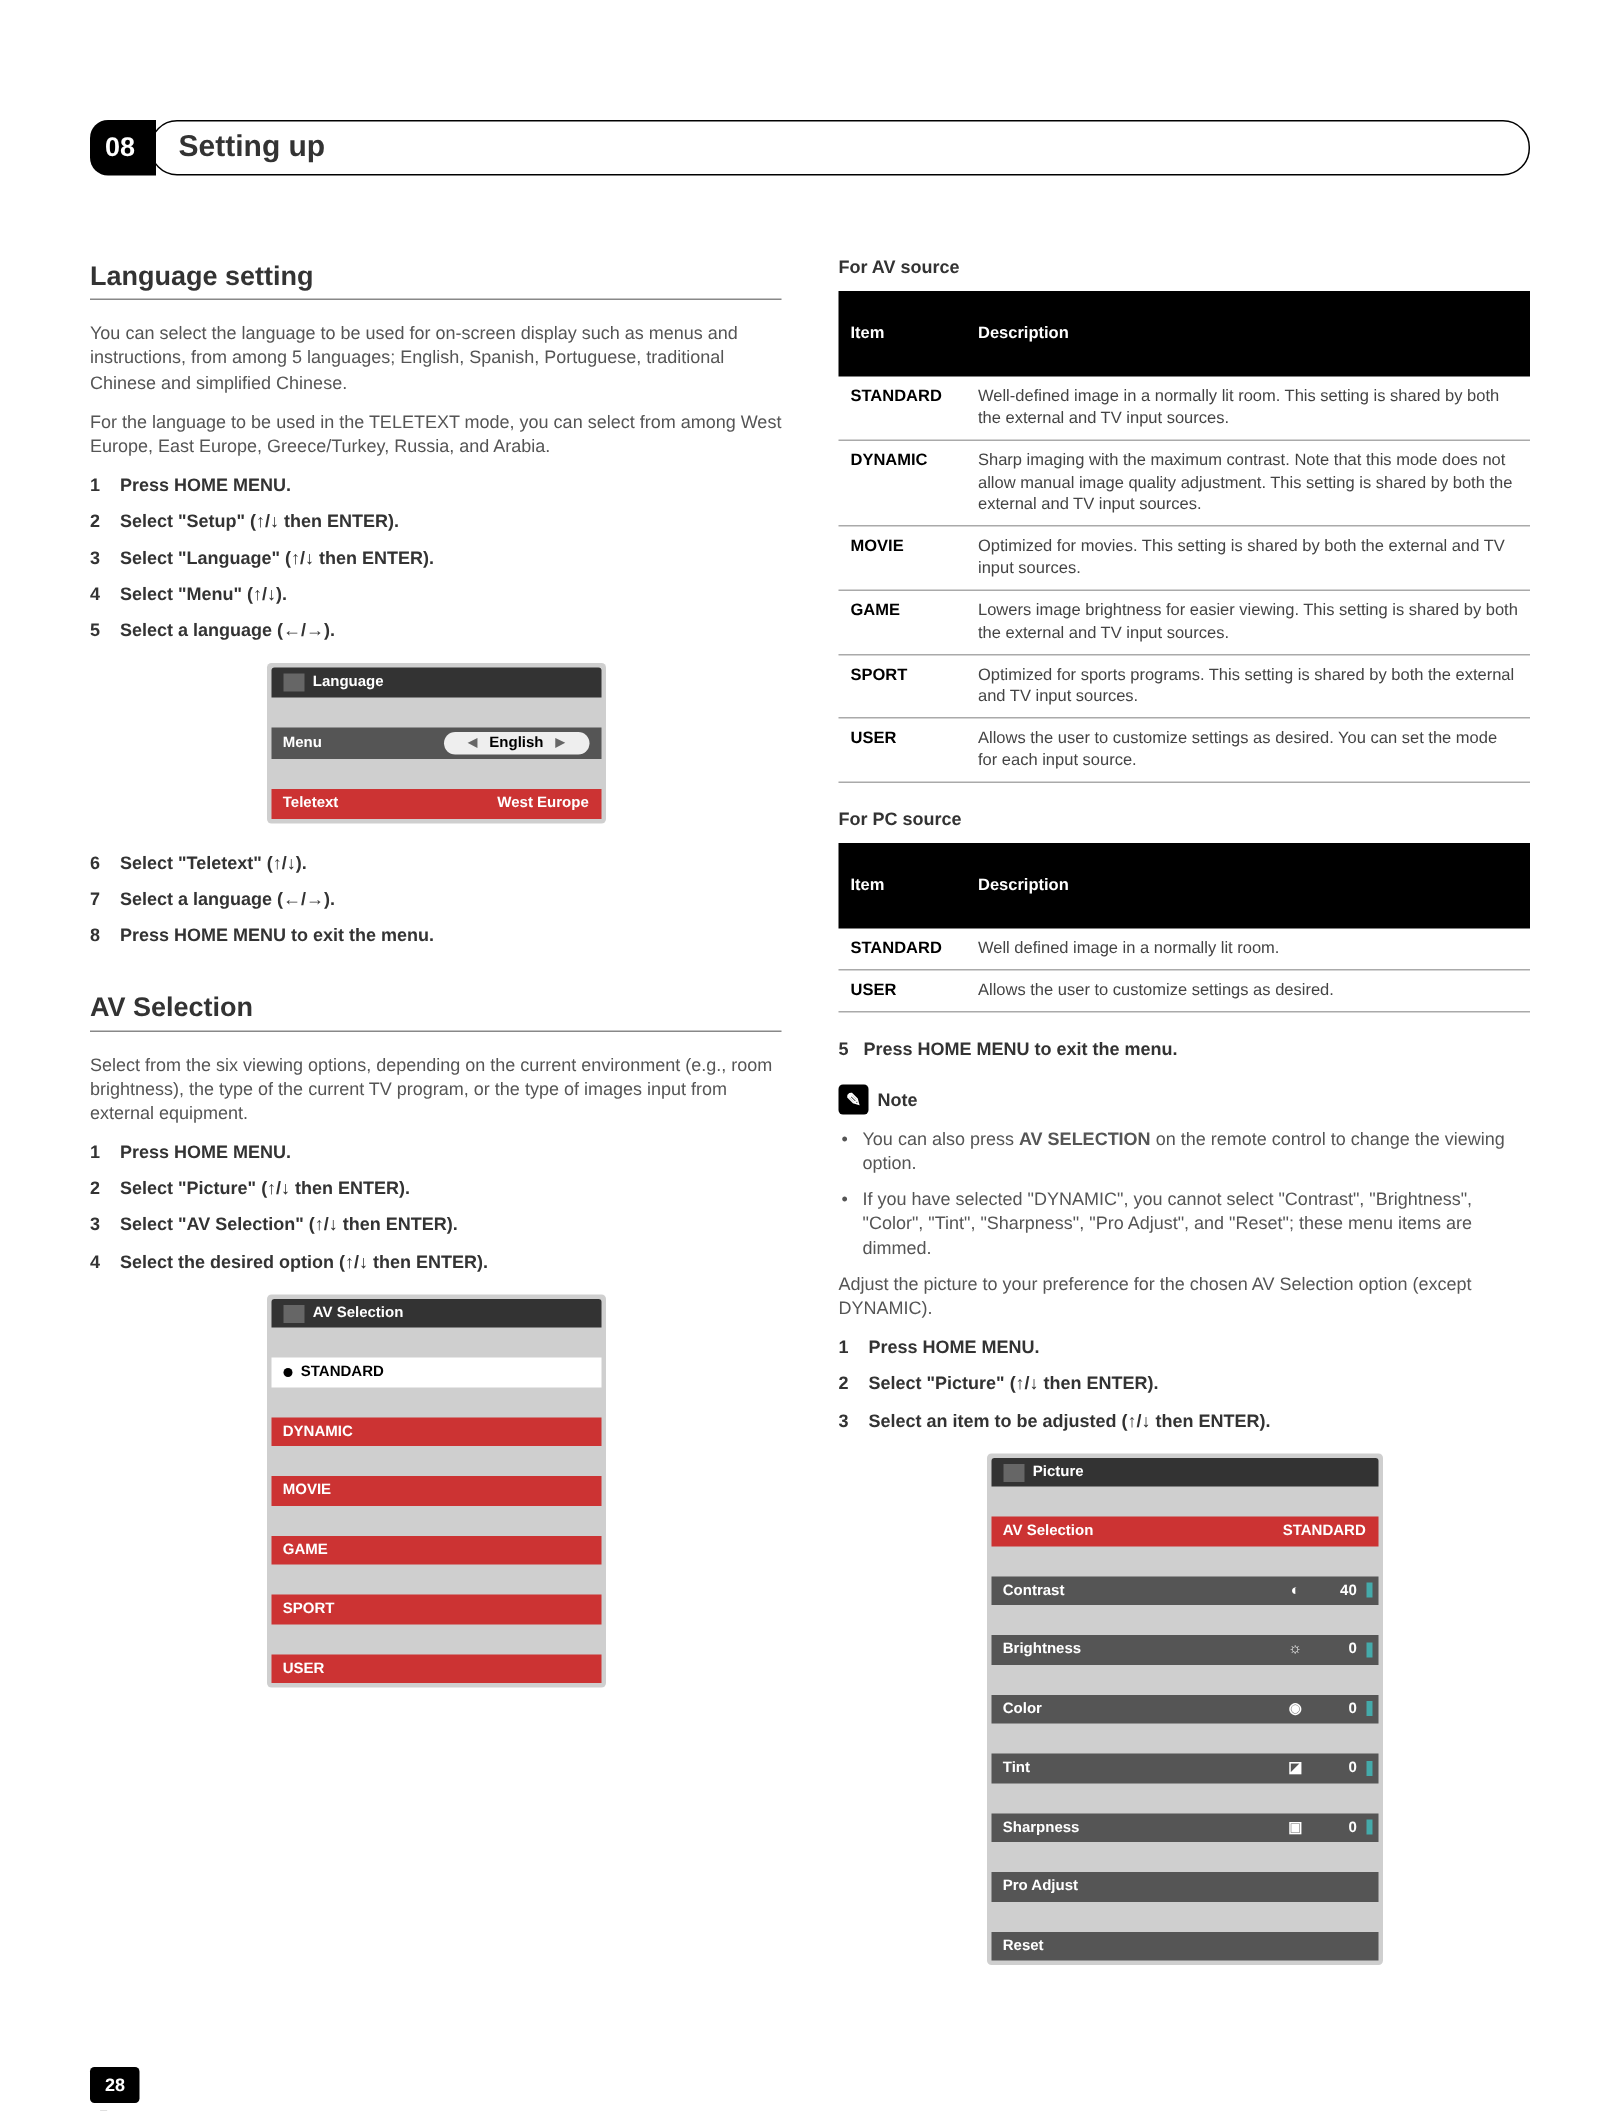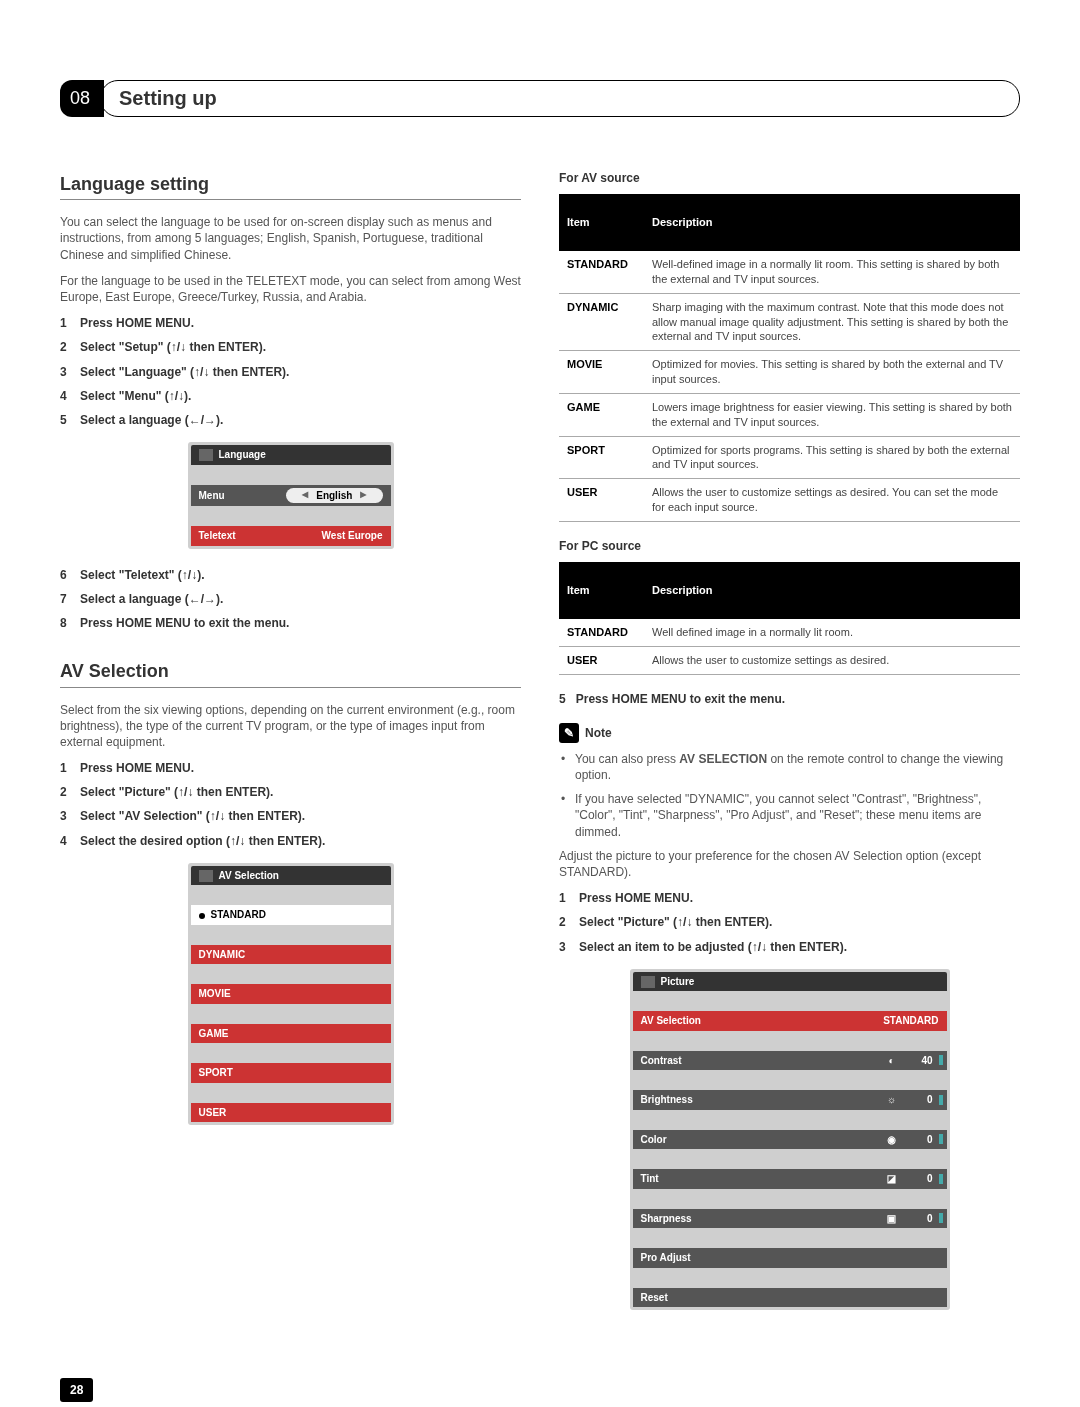--- a/index.html
+++ b/index.html
@@ -15,21 +15,21 @@
 
   
   .chapter-header {
     display: flex;
     align-items: center;
     margin-bottom: 45px;
   }
   .chapter-badge {
     background: #000;
     color: #fff;
-    font-weight: normal;
+    font-weight: bold;
     font-size: 18px;
     padding: 6px 14px 6px 10px;
     border-radius: 12px 0 0 12px;
   }
   .chapter-title-wrap {
     flex: 1;
     border: 1px solid #000;
     border-radius: 18px;
     padding: 4px 18px;
     margin-left: -4px;
@@ -85,21 +85,21 @@
     left: 0;
     font-weight: 700;
   }
 
   
   .osd {
     background: #cfcfcf;
     border-radius: 3px;
     padding: 3px;
     margin: 8px auto 18px auto;
-    width: 206px;
+    width: 226px;
     font-size: 10px;
     font-weight: 700;
     color: #fff;
   }
   .osd .osd-title {
     background: #333;
     padding: 3px 8px;
     border-radius: 2px 2px 0 0;
     display: flex;
     align-items: center;
@@ -169,21 +169,21 @@
     background: #4aa;
     top: -4px;
     left: 50%;
   }
   .osd .slider-icon {
     width: 14px;
     text-align: center;
     font-size: 10px;
   }
   .osd.picture {
-    width: 320px;
+    width: 264px;
   }
 
   
   table.desc {
     width: 100%;
     border-collapse: collapse;
     font-size: 11px;
     margin-bottom: 16px;
   }
   table.desc th {
@@ -420,21 +420,21 @@
     </div>
     <ul class="bullets">
       <li>
         <span>You can also press </span><b>AV SELECTION</b><span> on the remote control to change the viewing option.</span>
       </li>
       <li>
         <span>If you have selected "DYNAMIC", you cannot select "Contrast", "Brightness", "Color", "Tint", "Sharpness", "Pro Adjust", and "Reset"; these menu items are dimmed.</span>
       </li>
     </ul>
 
-    <p class="body">Adjust the picture to your preference for the chosen AV Selection option (except STANDARD).</p>
+    <p class="body">Adjust the picture to your preference for the chosen AV Selection option (except DYNAMIC).</p>
 
     <ol class="steps">
       <li>Press HOME MENU.</li>
       <li>Select "Picture" (↑/↓ then ENTER).</li>
       <li>Select an item to be adjusted (↑/↓ then ENTER).</li>
     </ol>
 
     
     <div class="osd picture">
       <div class="osd-title">

